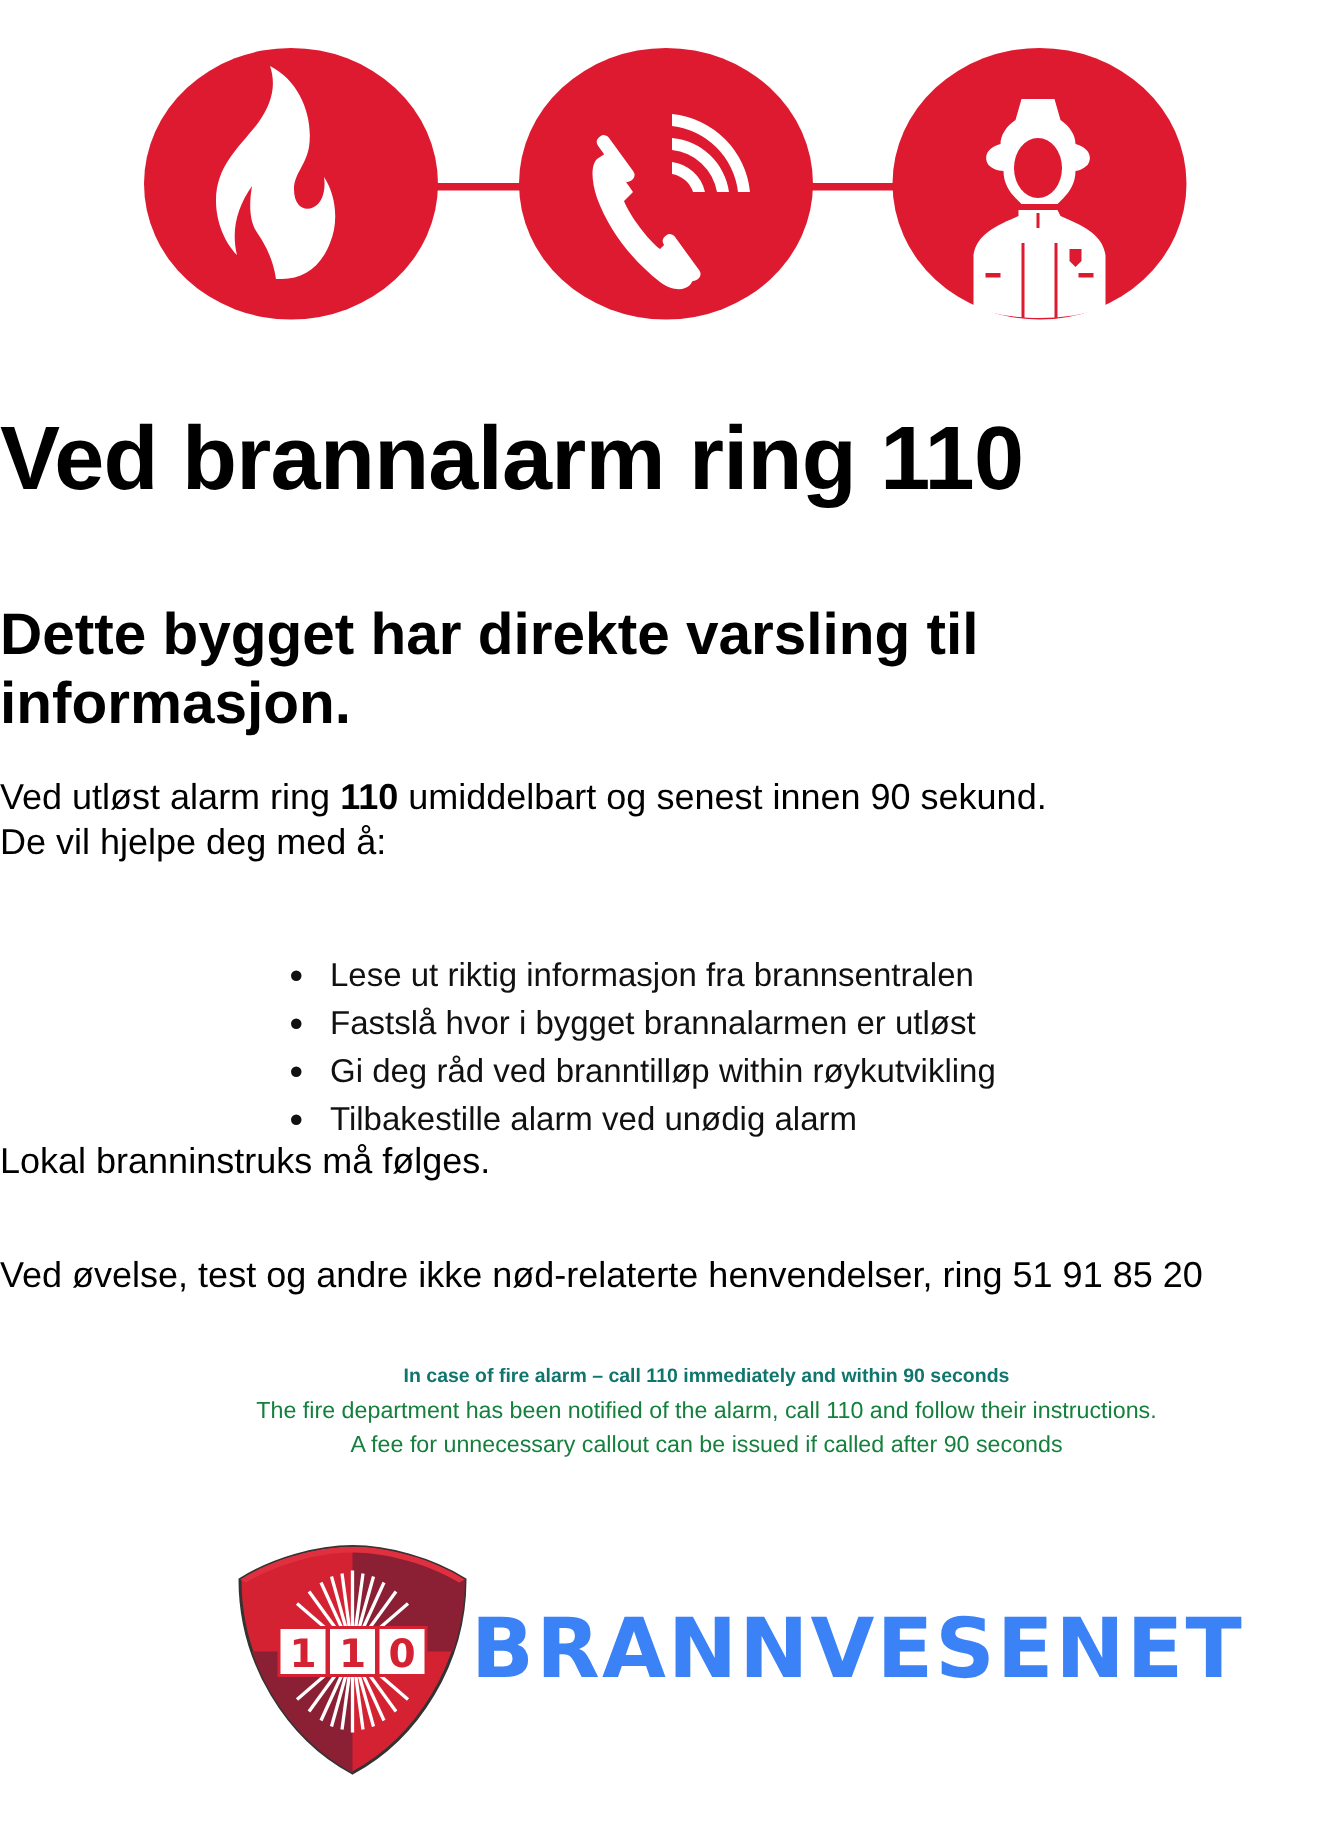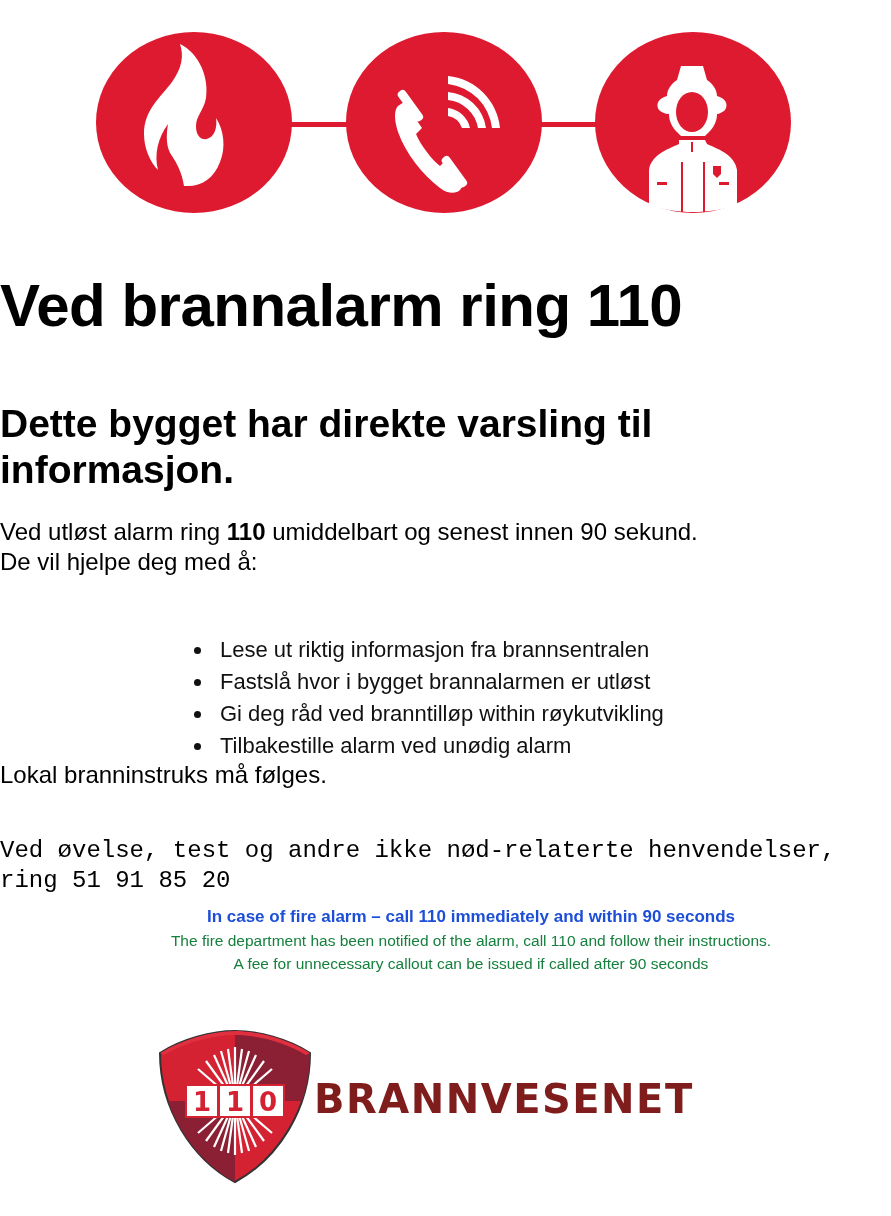--- a/index.html
+++ b/index.html
@@ -9,24 +9,24 @@
     .connector { position: absolute; top: 122px; height: 5px; background: #de1a30; }
     .circle { position: absolute; top: 32px; width: 196px; height: 181px; border-radius: 50%; background: #de1a30; }
     .circle svg { position: absolute; left: 0; top: 0; width: 196px; height: 181px; }
     .center { position: absolute; left: 0; width: 891px; text-align: left; }
     .title { top: 268px; font-size: 60px; font-weight: bold; letter-spacing: -0.5px; line-height: 76px; }
     .subtitle { top: 401px; font-size: 39px; font-weight: bold; line-height: 46px; }
     .body-text { font-size: 24px; line-height: 30px; }
     .bullets { position: absolute; left: 180px; top: 623px; margin: 11px; padding: 0; list-style: none; }
     .bullets li { position: relative; padding-left: 29px; font-size: 22px; line-height: 32px; height: 32px; color: #111; }
     .bullets li .dot { position: absolute; left: 3px; top: 13px; width: 7px; height: 7px; border-radius: 50%; background: #111; }
-    .gray-bold { font-size: 17px; font-weight: bold; color: #1d4ed8; line-height: 24px; }
+    .gray-bold { font-size: 13px; font-weight: bold; color: #0f766e; line-height: 24px; }
     .gray { font-size: 15.5px; color: #15803d; line-height: 23px; }
     .shield { position: absolute; left: 158px; top: 1029px; width: 154px; height: 155px; }
-    .wordmark { position: absolute; left: 314px; top: 1068px; font-size: 40px; font-weight: bold; letter-spacing: 1.5px; line-height: 62px; color: #7f1d1d; transform: scaleY(1.0); font-family: "DejaVu Sans", sans-serif; }
+    .wordmark { position: absolute; left: 314px; top: 1068px; font-size: 55px; font-weight: bold; letter-spacing: 1.5px; line-height: 62px; color: #3b82f6; transform: scaleY(1.0); font-family: "DejaVu Sans", sans-serif; }
   </style>
 </head>
 <body>
 
 <div class="icons-row">
   <div class="connector" style="left:290px; width:60px;"></div>
   <div class="connector" style="left:538px; width:60px;"></div>
 
   <div class="circle" style="left:96px;">
     <svg viewBox="0 0 196 181">
@@ -80,21 +80,21 @@
 
 <ul class="bullets">
   <li><span class="dot"></span><span>Lese ut riktig informasjon fra brannsentralen</span></li>
   <li><span class="dot"></span><span>Fastslå hvor i bygget brannalarmen er utløst</span></li>
   <li><span class="dot"></span><span>Gi deg råd ved branntilløp within røykutvikling</span></li>
   <li><span class="dot"></span><span>Tilbakestille alarm ved unødig alarm</span></li>
 </ul>
 
 <div class="center body-text" style="top:760px;">Lokal branninstruks må følges.</div>
 
-<div class="center body-text" style="top:836px;font-family:Liberation Mono, monospace;">
+<div class="center body-text" style="top:836px;">
   <div>Ved øvelse, test og andre ikke nød-relaterte henvendelser, ring 51 91 85 20</div>
 </div>
 
 <div class="abs" style="left:60px; top:905px; width:822px; text-align:center;">
   <div class="gray-bold">In case of fire alarm – call 110 immediately and within 90 seconds</div>
   <div class="gray">The fire department has been notified of the alarm, call 110 and follow their instructions.</div>
   <div class="gray">A fee for unnecessary callout can be issued if called after 90 seconds</div>
 </div>
 
 <div class="shield">

